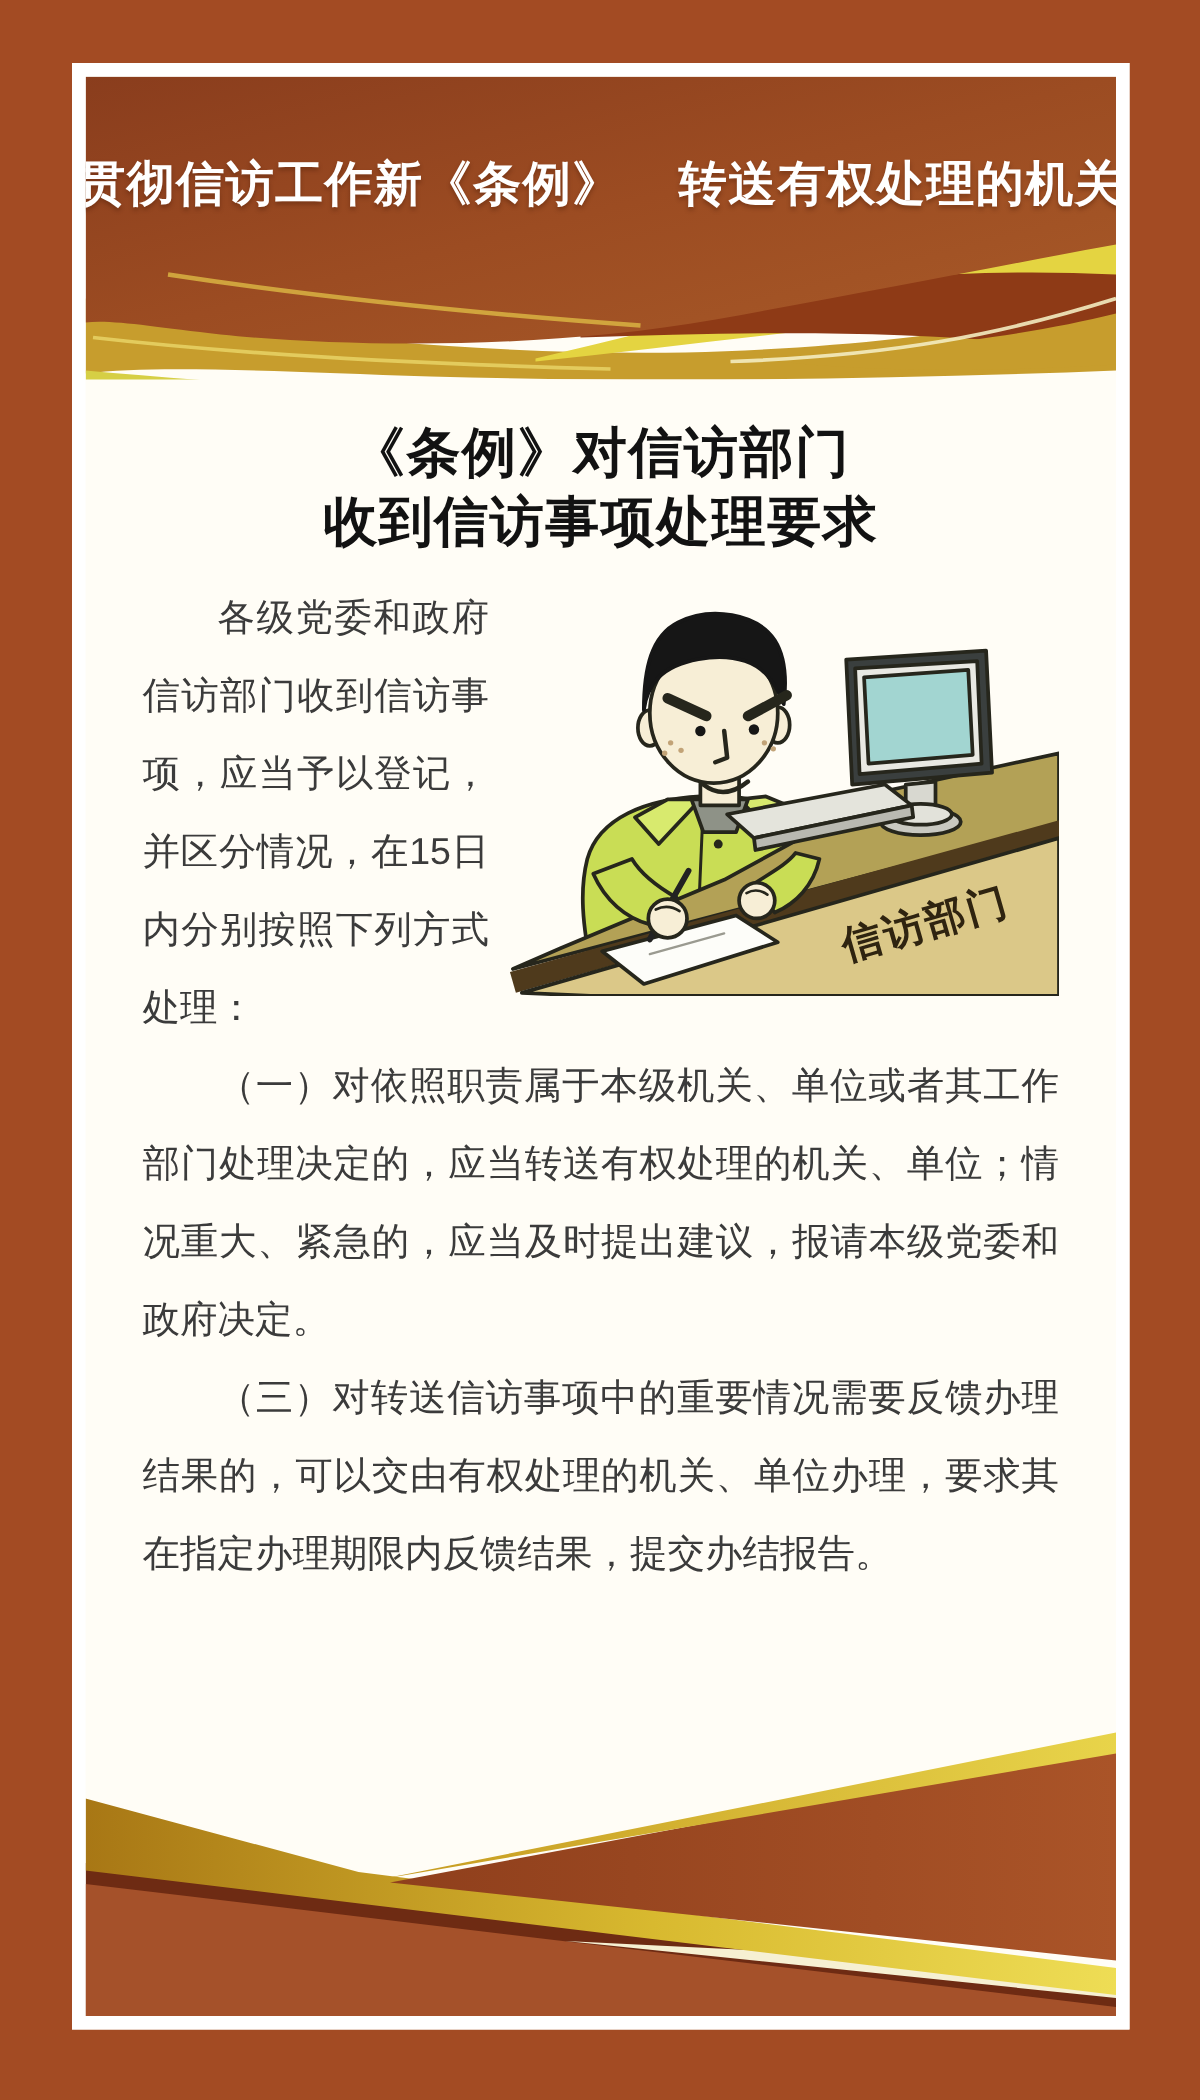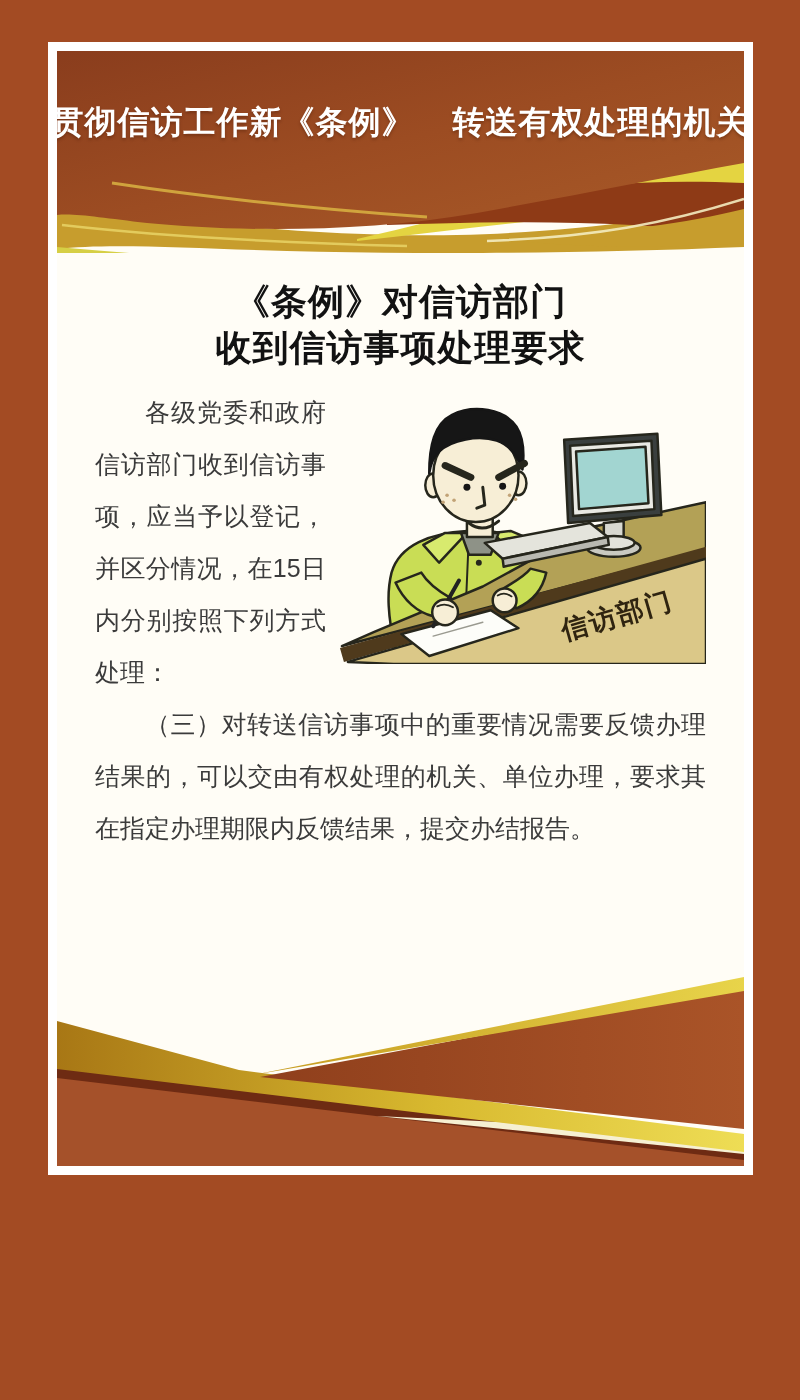--- a/index.html
+++ b/index.html
@@ -2,21 +2,21 @@
 <html><head>
 <meta charset="utf-8">
 <style>
   html,body{margin:0;padding:0;background:#777;}
   .poster{
     position:relative;width:800px;height:1400px;overflow:hidden;
     background:#a34b23;
     font-family:"Liberation Sans","DejaVu Sans",sans-serif;
   }
   .panel{
-    position:absolute;left:48px;top:42px;width:705px;height:1133px;
+    position:absolute;left:48px;top:42px;width:705px;height:1311px;
     box-sizing:border-box;border:9px solid #ffffff;
     background:#fffdf6;overflow:hidden;
   }
   
   .banner{position:relative;height:202px;}
   .banner svg{position:absolute;left:0;top:0;width:100%;height:100%;display:block;}
   .banner-text{
     position:absolute;top:50px;left:0;right:0;
     display:flex;justify-content:center;gap:38px;
     color:#ffffff;font-size:32px;font-weight:bold;letter-spacing:1px;
@@ -146,20 +146,21 @@
             <path d="M214,186 C210,204 198,216 184,222 L168,204 C180,196 192,190 198,182 Z" fill="#c9dd55"></path>
             <path d="M126,194 L100,240" stroke="#222222" stroke-width="4"></path>
             <circle cx="112" cy="226" r="13" fill="#f7eed6"></circle>
             <path d="M104,220 Q112,216 120,221" fill="none" stroke-width="1.8"></path>
             <circle cx="172" cy="214" r="12" fill="#f7eed6"></circle>
             <path d="M165,209 Q172,205 179,210" fill="none" stroke-width="1.8"></path>
           </g>
         </svg>
           </span><span>各级党委和政府信访部门收到信访事项，应当予以登记，并区分情况，在15日内分别按照下列方式处理：</span>
       </p>
+      <p class="para">（一）对依照职责属于本级机关、单位或者其工作部门处理决定的，应当转送有权处理的机关、单位；情况重大、紧急的，应当及时提出建议，报请本级党委和政府决定。</p>
       <p class="para">（三）对转送信访事项中的重要情况需要反馈办理结果的，可以交由有权处理的机关、单位办理，要求其在指定办理期限内反馈结果，提交办结报告。</p>
     </div>
 
     <div class="deco">
       <svg viewBox="0 0 687 190" preserveAspectRatio="none" aria-hidden="true">
         <defs>
           <linearGradient id="ggold" x1="0" y1="0" x2="1" y2="0">
             <stop offset="0" stop-color="#a87715"></stop>
             <stop offset="0.55" stop-color="#d8b92f"></stop>
             <stop offset="1" stop-color="#eedd55"></stop>

